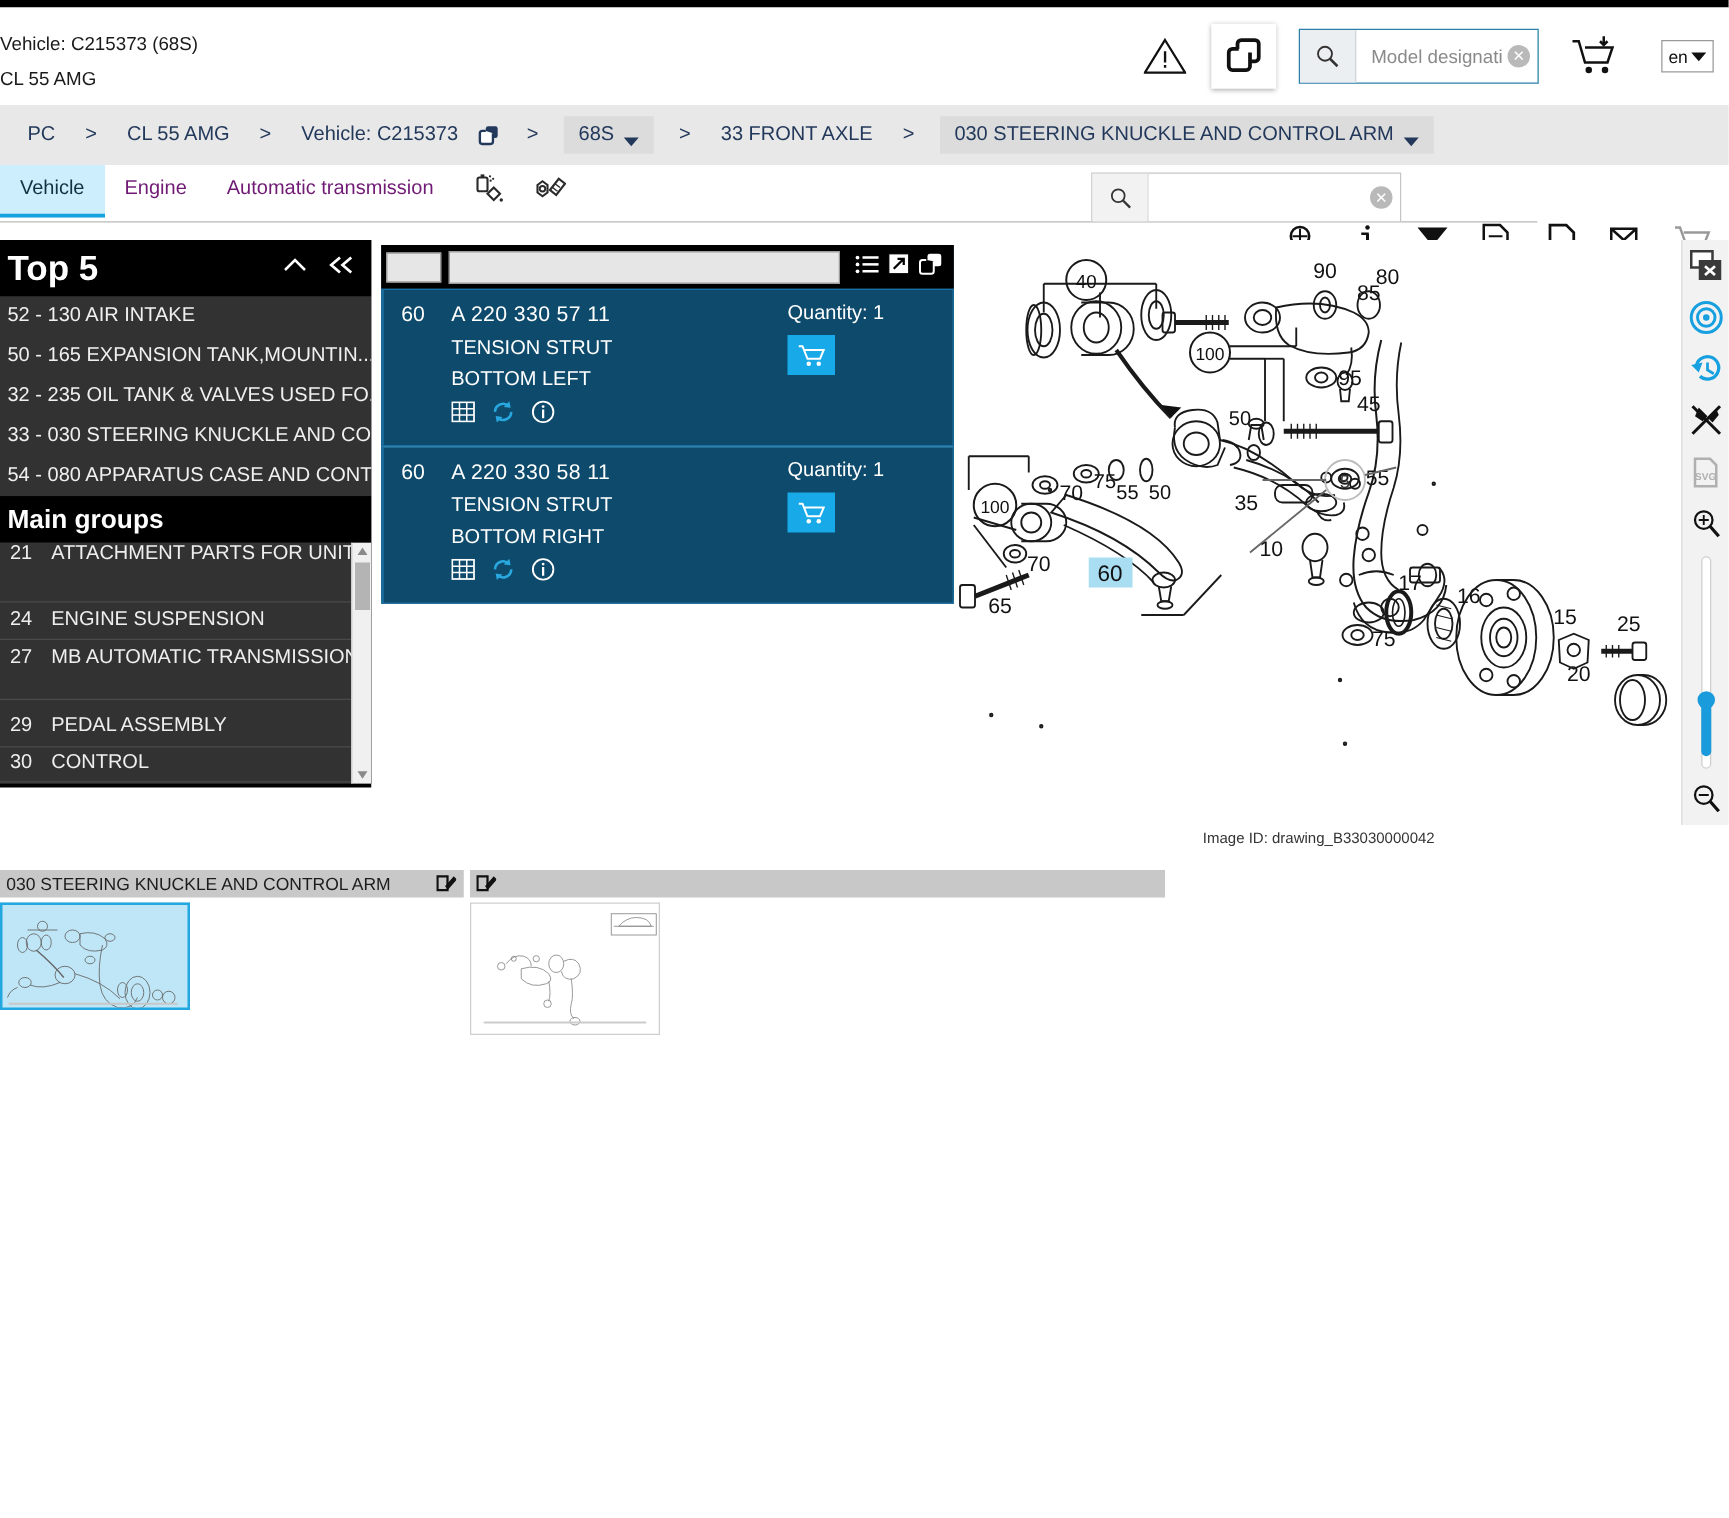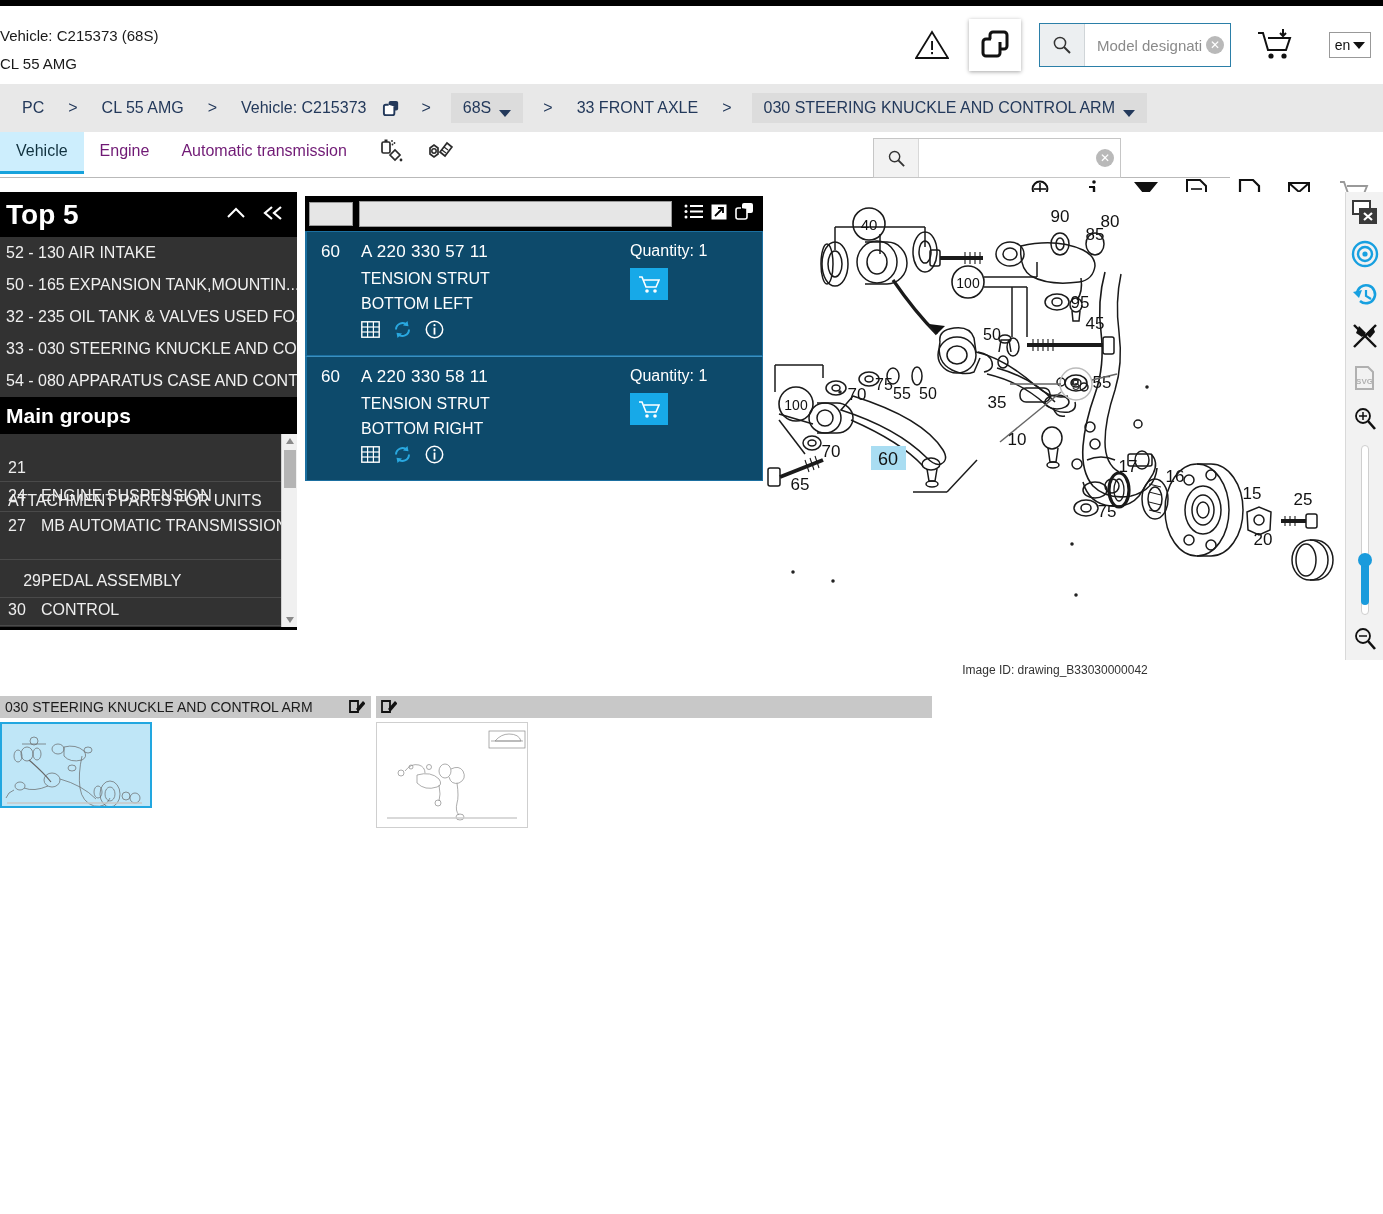--- a/index.html
+++ b/index.html
@@ -328,33 +328,33 @@
       <div class="top5-item">52 - 130 AIR INTAKE</div>
       <div class="top5-item">50 - 165 EXPANSION TANK,MOUNTIN...</div>
       <div class="top5-item">32 - 235 OIL TANK &amp; VALVES USED FO...</div>
       <div class="top5-item">33 - 030 STEERING KNUCKLE AND CO...</div>
       <div class="top5-item">54 - 080 APPARATUS CASE AND CONT...</div>
     </div>
     <div class="sb-head2">
       <span class="t">Main groups</span>
     </div>
     <div class="mg-wrap">
-      <div class="mg-item" style="height:48px;padding-top:25px;flex-direction:column;">
+      <div class="mg-item" style="height:48px;padding-top:0;">
         <span class="num">21</span>
         <span>ATTACHMENT PARTS FOR UNITS</span>
       </div>
       <div class="mg-item" style="height:30px;padding-top:5px;">
         <span class="num">24</span>
         <span>ENGINE SUSPENSION</span>
       </div>
       <div class="mg-item" style="height:48px;padding-top:5px;">
         <span class="num">27</span>
         <span>MB AUTOMATIC TRANSMISSION</span>
       </div>
-      <div class="mg-item" style="height:38px;padding-top:12px;text-align:right;">
+      <div class="mg-item" style="height:38px;padding-top:12px;">
         <span class="num">29</span>
         <span>PEDAL ASSEMBLY</span>
       </div>
       <div class="mg-item" style="height:28px;padding-top:3px;">
         <span class="num">30</span>
         <span>CONTROL</span>
       </div>
       <div class="mg-scroll">
         <div class="arrow">
           <svg width="10" height="8" viewBox="0 0 10 8">

